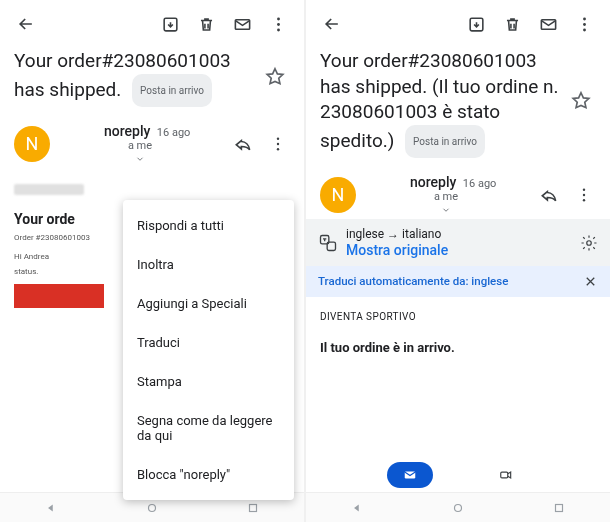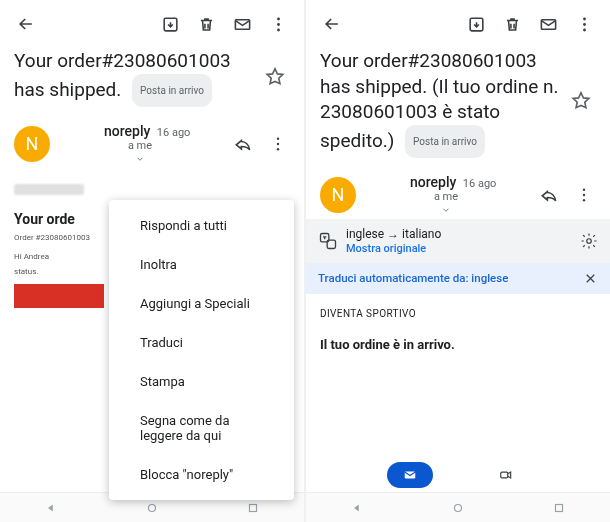--- a/index.html
+++ b/index.html
@@ -107,44 +107,44 @@
     margin-top: 6px;
   }
   .red-block {
     height: 24px; background: #d93025; margin-top: 8px; width: 90px;
   }
   
   .menu {
     position: absolute;
     top: 200px;
     right: 10px;
-    width: 185px;
+    width: 171px;
     background: #fff;
     border-radius: 4px;
     box-shadow: 0 2px 10px rgba(0,0,0,0.25);
     z-index: 5;
-    padding: 6px 17px;
+    padding: 6px 0;
   }
   .menu-item {
     padding: 12px 14px;
     font-size: 13px;
     color: #202124;
     cursor: pointer;
   }
   
   .translate-row {
     display: flex;
     align-items: center;
     background: #f1f3f4;
     padding: 8px 12px;
     gap: 8px;
     font-size: 12px;
   }
   .translate-row .lang-info { flex: 1; }
-  .show-original { color: #1a73e8; font-size: 11px; font-weight: 500; margin-top: 1px; }
+  .show-original { color: #1a73e8; font-size: 14px; font-weight: 500; margin-top: 1px; }
   .auto-translate {
     display: flex;
     align-items: flex-start;
     background: #e8f0fe;
     padding: 8px 12px;
     gap: 10px;
     font-size: 11.5px;
     color: #1967d2;
     font-weight: 500;
   }

